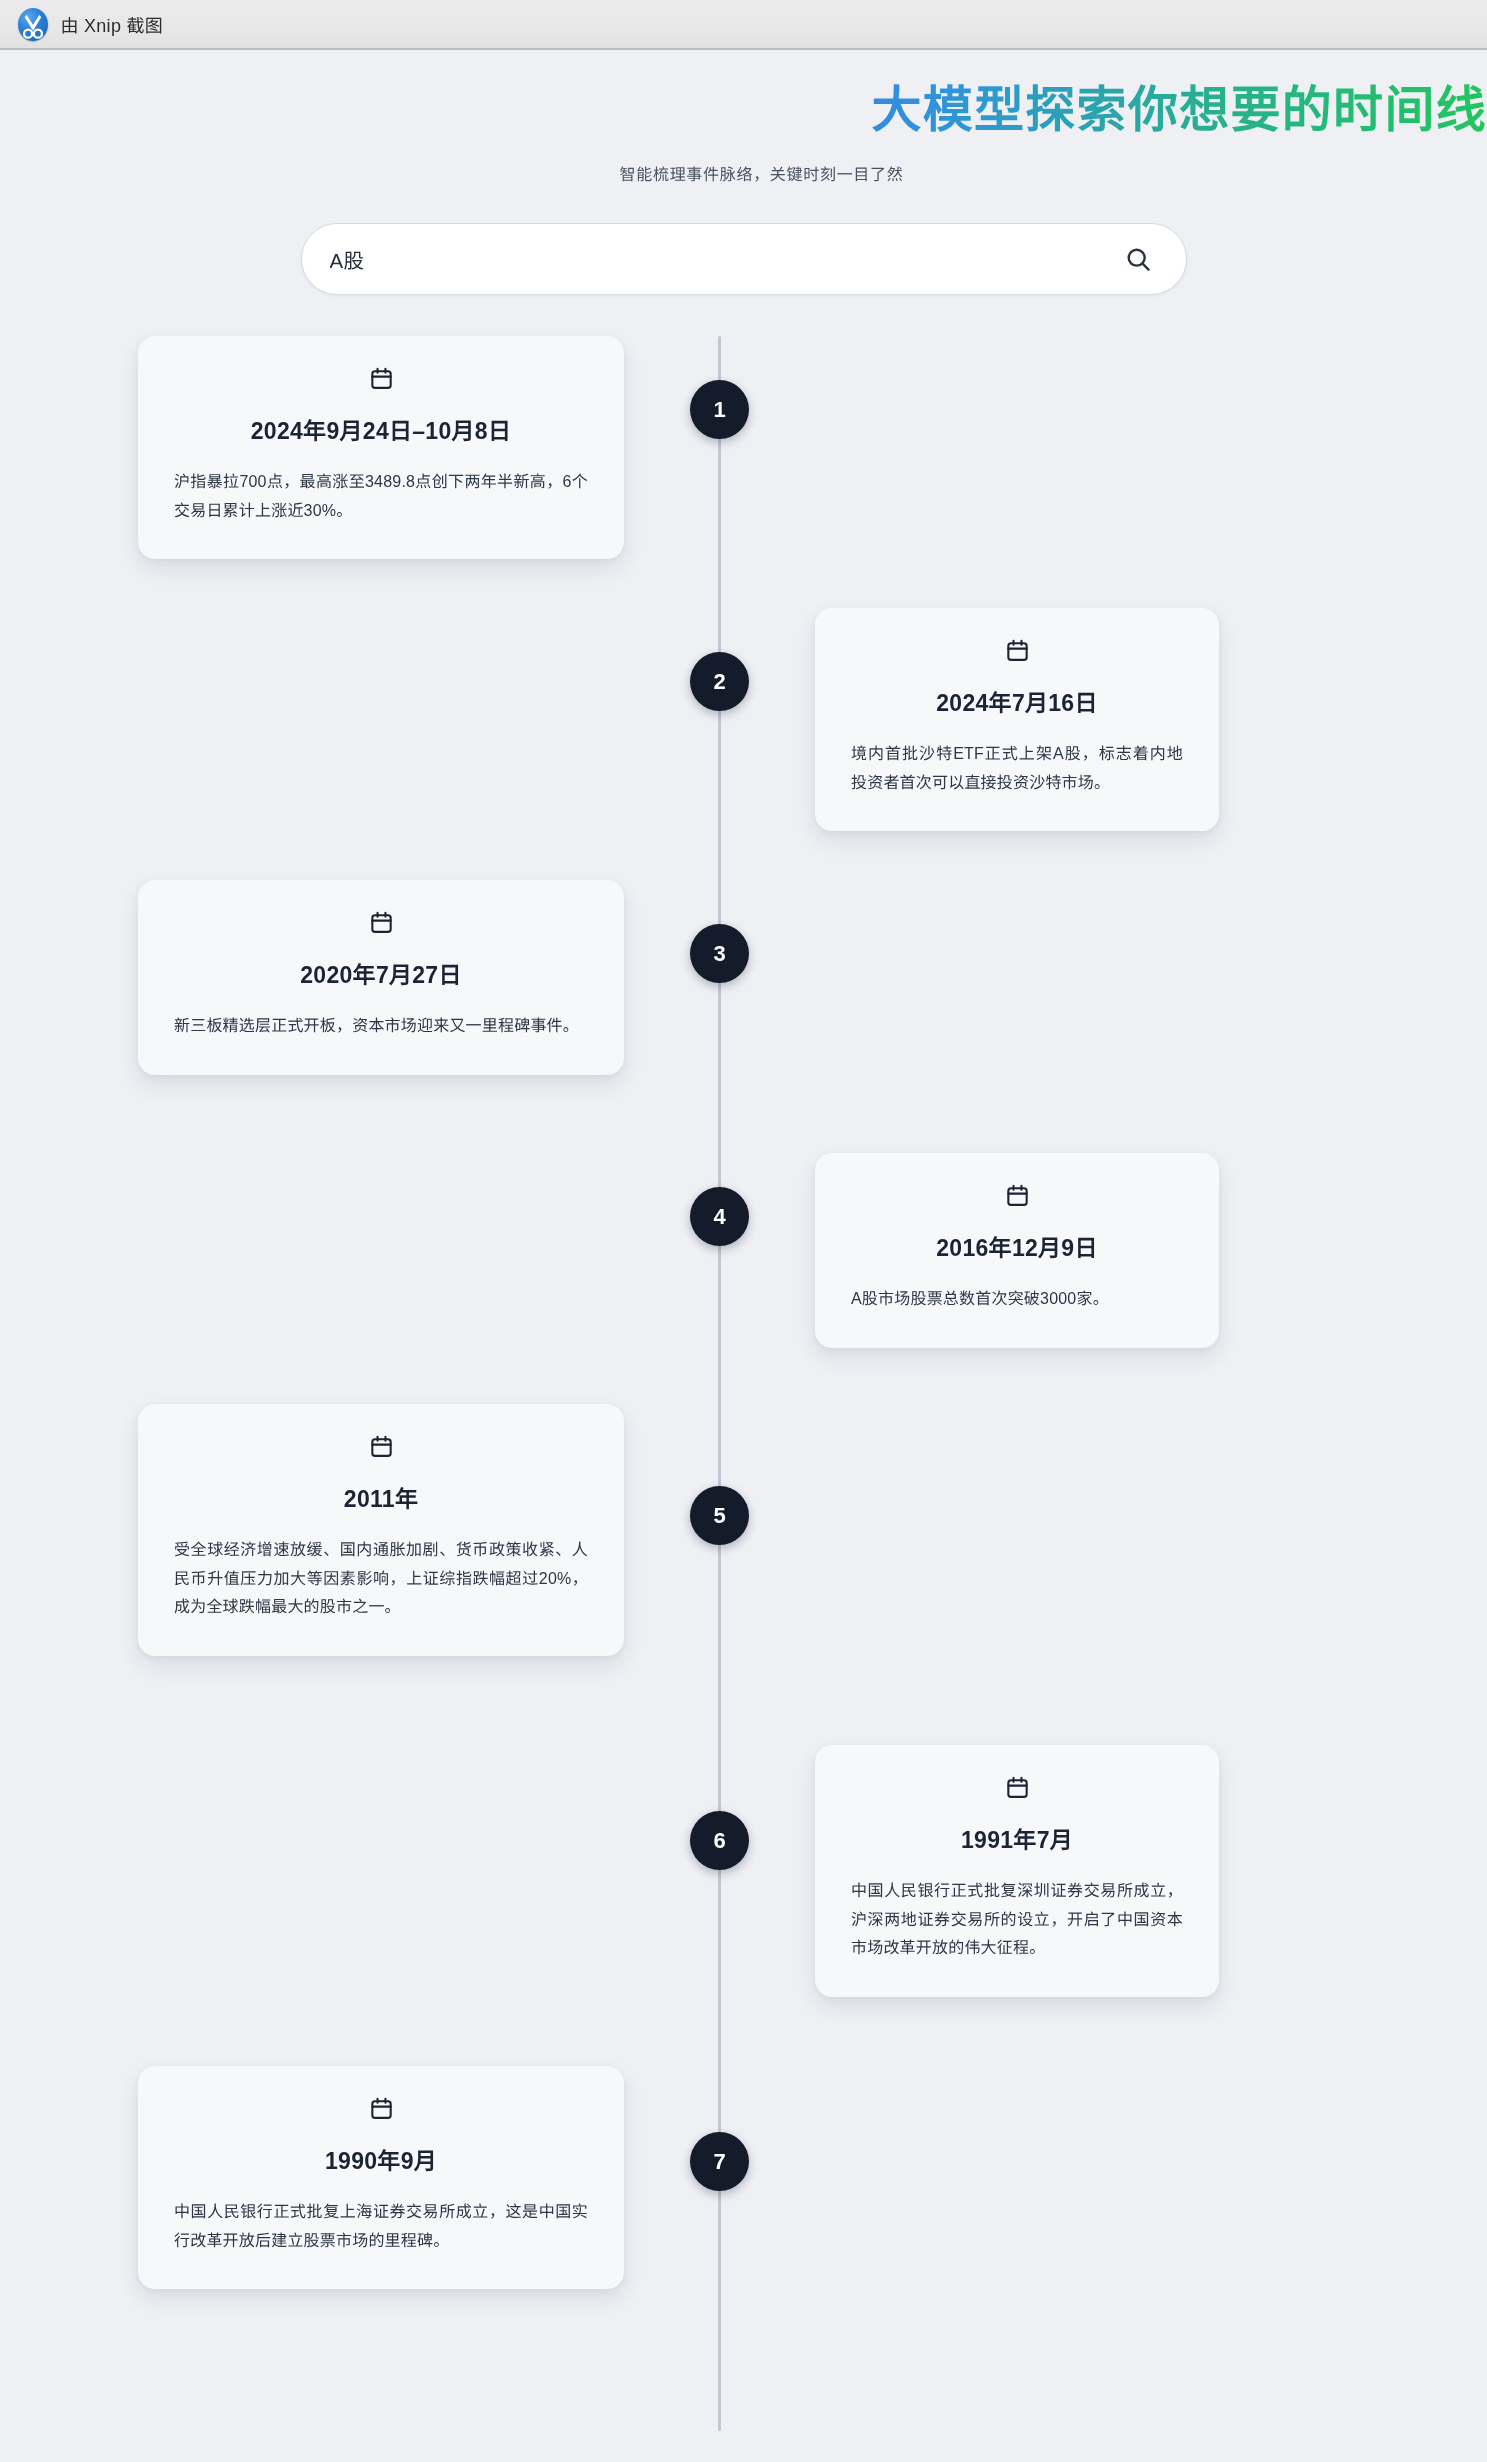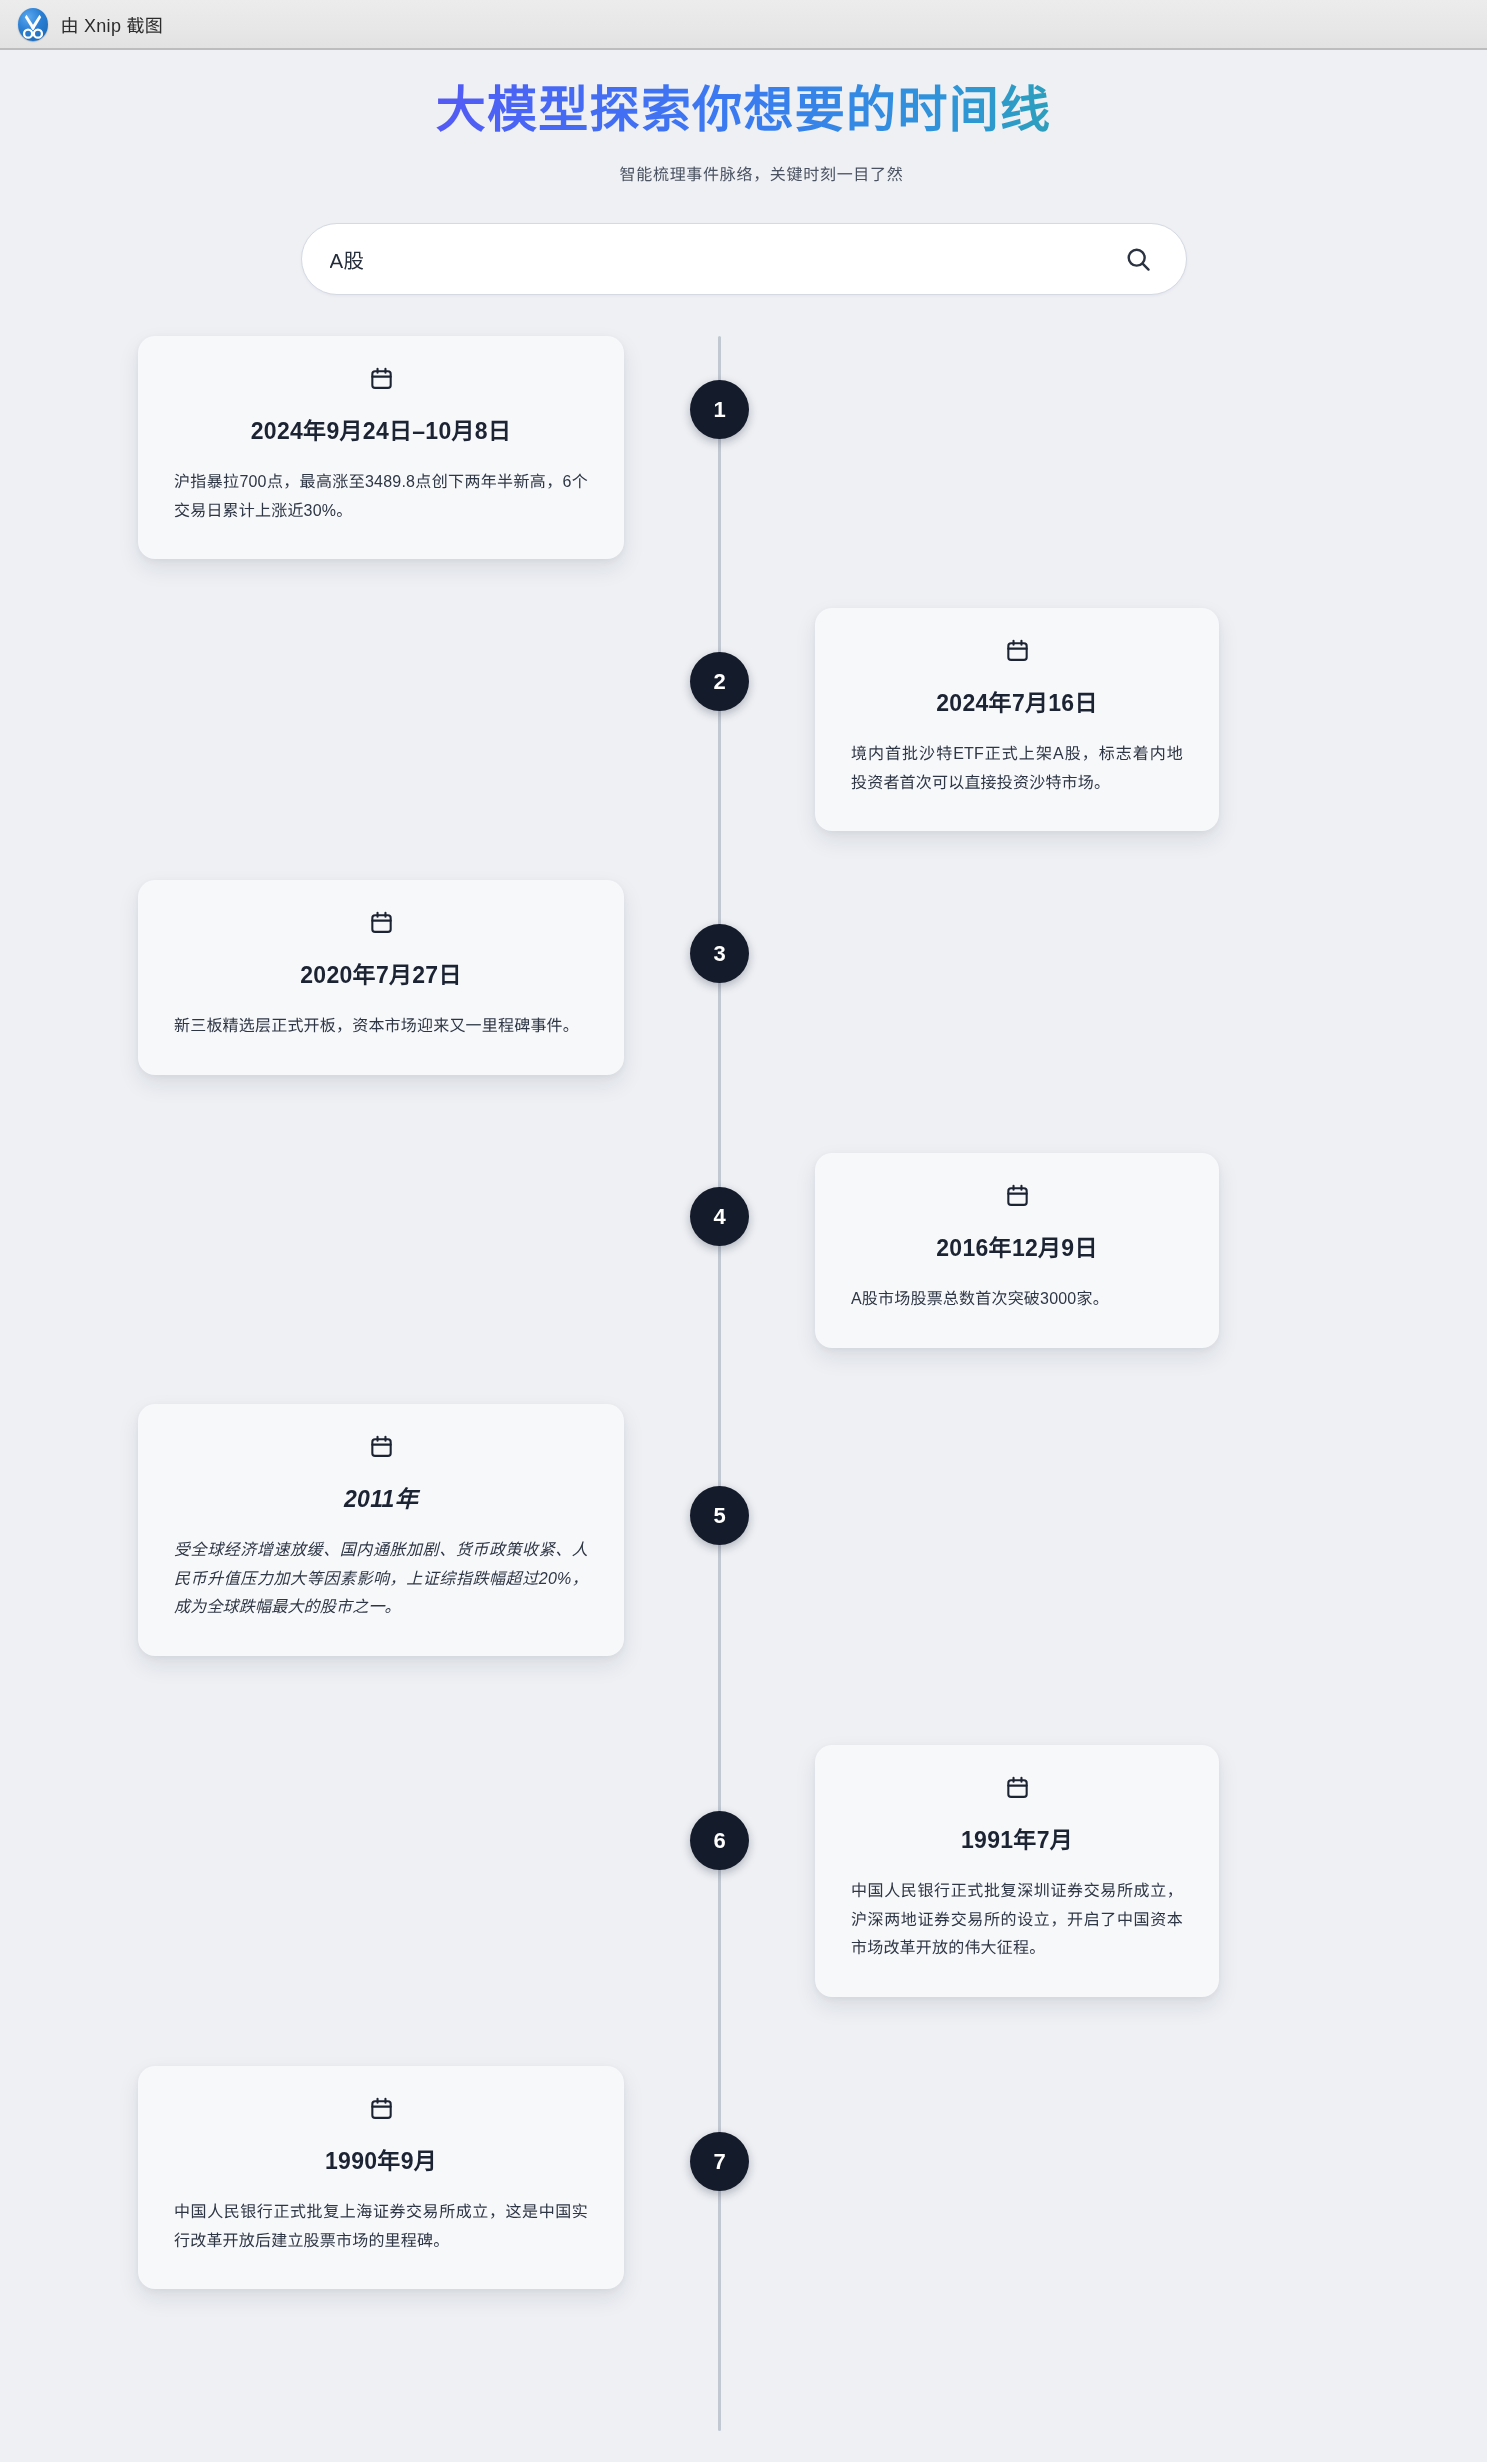--- a/index.html
+++ b/index.html
@@ -48,21 +48,21 @@
     position: absolute;
     top: 52px; left: 0;
     width: 1487px;
     height: 2410px;
     background: #eef0f4;
     overflow: hidden;
   }
 
   
   .page-title {
-    text-align: center;
+    text-align: right;
     margin-top: 29px;
     font-size: 50px;
     font-weight: bold;
     letter-spacing: 1.3px;
     line-height: 1.16;
     background: linear-gradient(90deg,
         #8a2be2 0%,
         #7a3bf0 14%,
         #4a63f5 34%,
         #3a7bf0 50%,
@@ -299,21 +299,21 @@
           <span>2016年12月9日</span>
         </div>
         <div class="tl-desc">A股市场股票总数首次突破3000家。</div>
       </div>
     </div>
 
     <div class="tl-item" style="top:1068px;">
       <div class="tl-node" style="top:82px;">
         <span>5</span>
       </div>
-      <div class="tl-card left" style="top:0;font-style:italic;">
+      <div class="tl-card left" style="top:0;">
         <div class="tl-date">
           <span class="cal-icon">
             <svg width="25" height="25" viewBox="0 0 24 24" fill="none" stroke="#1c2333" stroke-width="2" stroke-linecap="round">
               <rect x="3.2" y="5" width="17.6" height="16" rx="2.6"></rect>
               <line x1="3.2" y1="10.2" x2="20.8" y2="10.2"></line>
               <line x1="8.2" y1="2.6" x2="8.2" y2="6.4"></line>
               <line x1="15.8" y1="2.6" x2="15.8" y2="6.4"></line>
             </svg>
           </span>
           <span>2011年</span>

